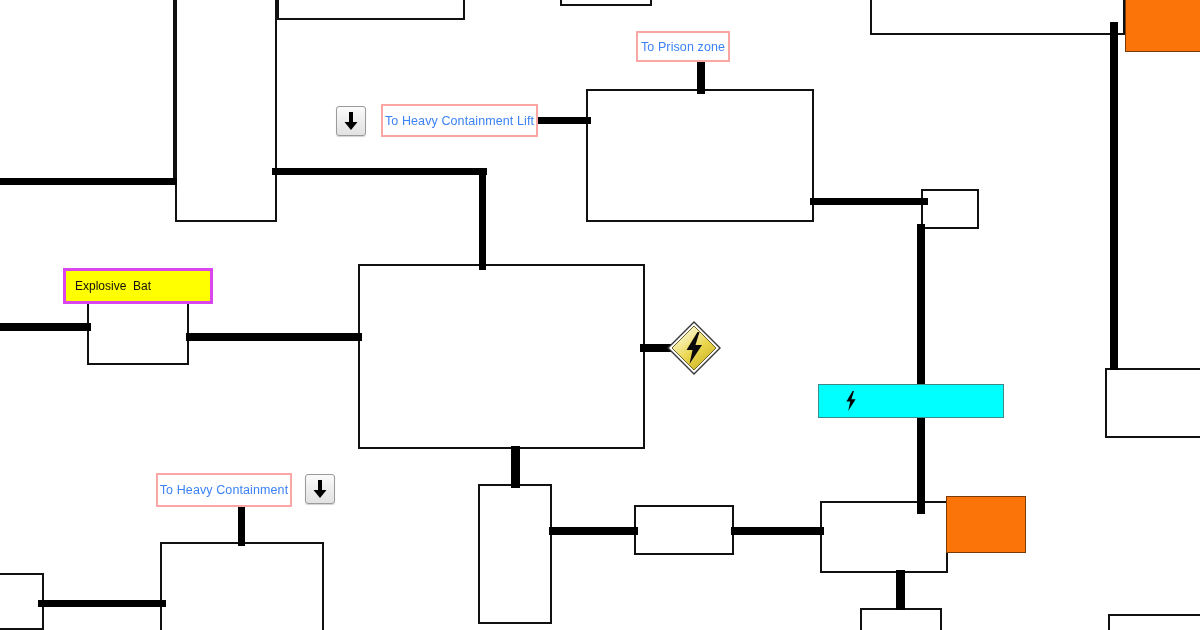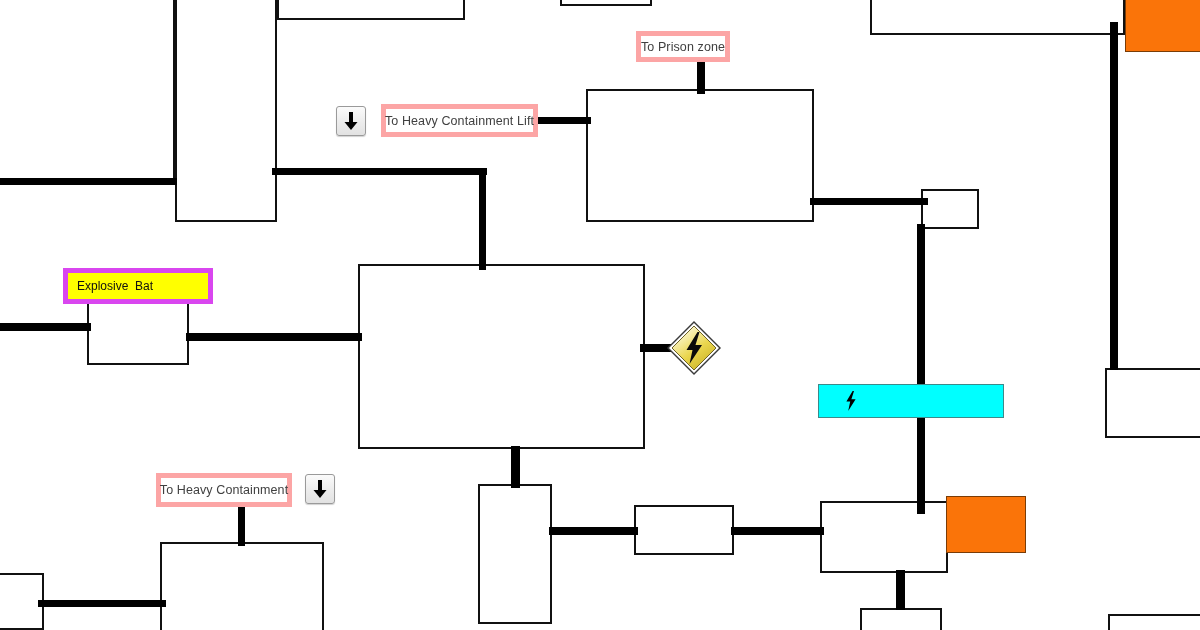--- a/index.html
+++ b/index.html
@@ -27,37 +27,37 @@
   
   .link {
     position: absolute;
     background: #000000;
   }
 
   
   .label-plate {
     position: absolute;
     background: #ffffff;
-    border: 5px solid #fca5a5;
+    border: 2px solid #fca5a5;
     box-sizing: border-box;
     display: flex;
     align-items: center;
     justify-content: center;
     font-size: 12.5px;
-    color: #404040;
+    color: #3b82f6;
     white-space: pre;
     letter-spacing: 0.1px;
     z-index: 6;
   }
 
   
   .tag-yellow {
     position: absolute;
     background: #ffff00;
-    border: 5px solid #d946ef;
+    border: 3px solid #d946ef;
     box-sizing: border-box;
     display: flex;
     align-items: center;
     font-size: 12px;
     color: #111111;
     padding-left: 12px;
     white-space: pre;
     z-index: 7;
   }
   .tag-yellow.centered {

